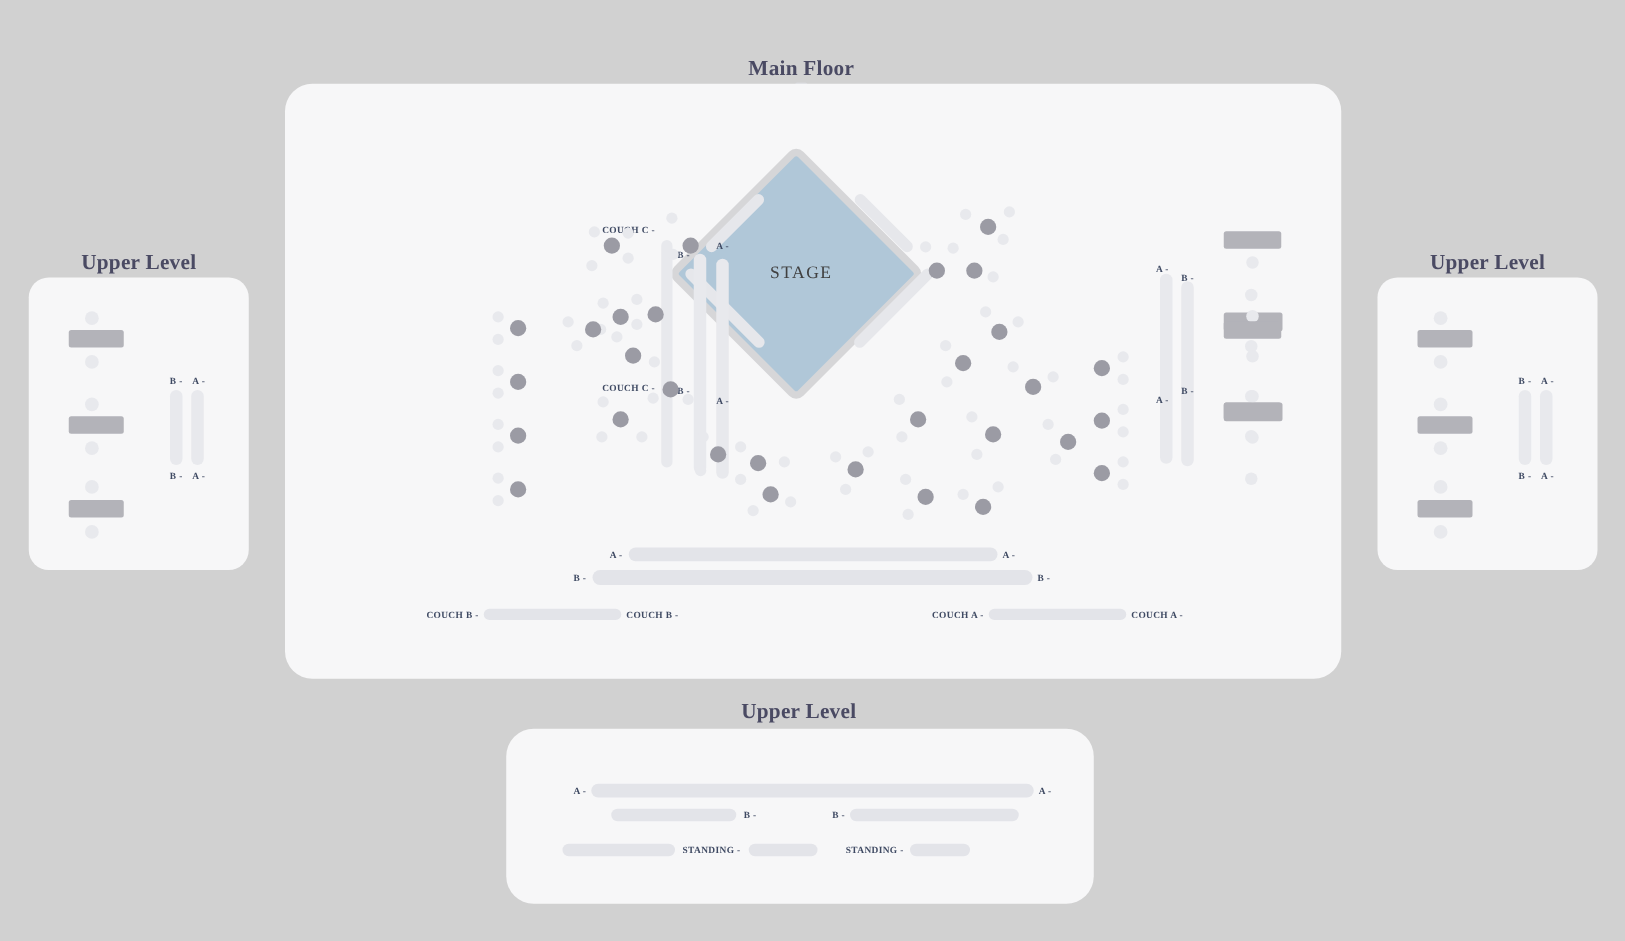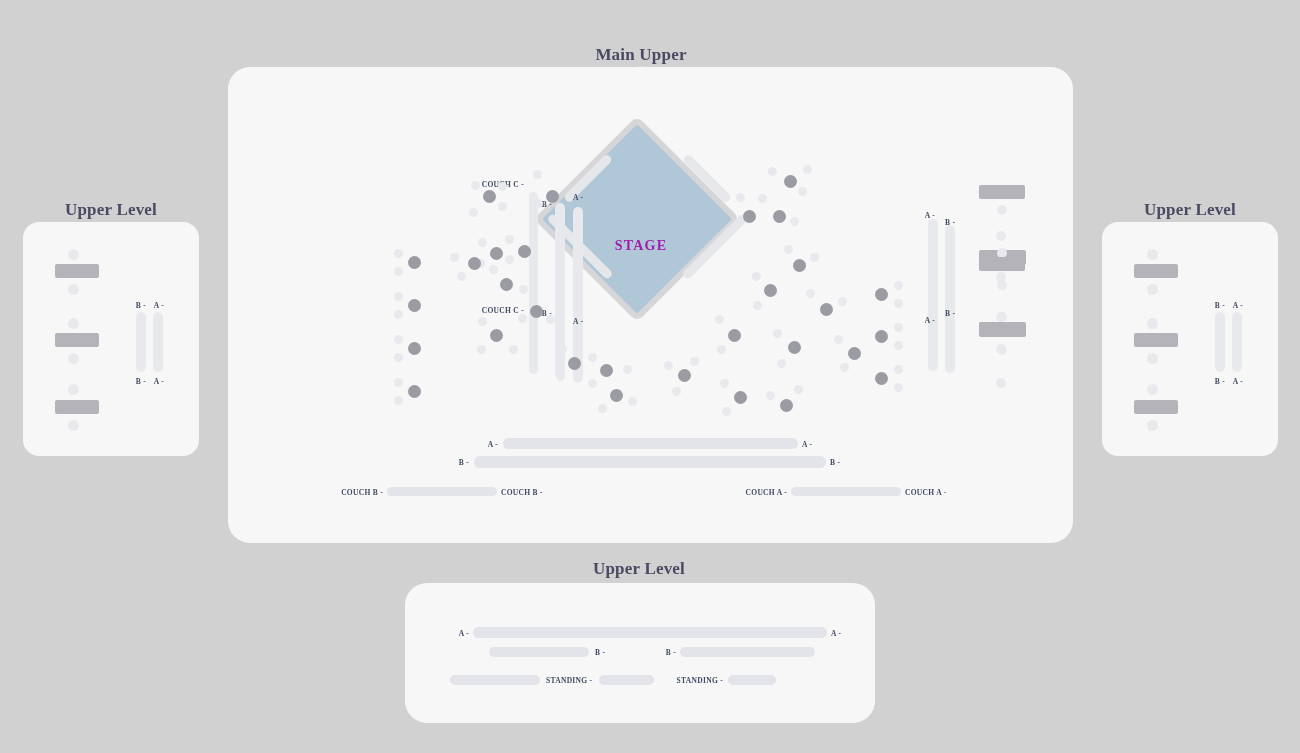--- a/index.html
+++ b/index.html
@@ -50,27 +50,26 @@
     position: absolute;
     background: #b0c7d8;
     border: 6px solid #d6d6d8;
     box-sizing: border-box;
     transform: rotate(45deg);
     border-radius: 8px;
   }
   .stage-label {
     position: absolute;
     font-family: "Liberation Serif", serif;
-    font-weight: bold;
+    font-weight: normal;
     font-size: 14px;
     letter-spacing: 1.2px;
-    color: #a21caf;
+    color: #404040;
     transform: translate(-50%, -50%);
     white-space: nowrap;
-    margin-top: 27px;
   }
 
   
   .rail {
     position: absolute;
     background: #e6e7eb;
     border-radius: 10px;
   }
   .vbar {
     position: absolute;
@@ -110,21 +109,21 @@
   }
   .row-label.r { transform: translate(-100%, -50%); }
   .row-label.l { transform: translate(0, -50%); }
   .row-label.c { transform: translate(-50%, -50%); }
 </style>
 </head>
 <body>
 
 <div id="map-root">
 
-  <div class="section-title" style="left:641px; top:45px;">Main Upper</div>
+  <div class="section-title" style="left:641px; top:45px;">Main Floor</div>
 
   <div class="stage-stem" style="left:636px; top:66px; width:10px; height:86px;"></div>
 
   <div class="panel" style="left:228px; top:67px; width:845px; height:476px;">
 
     <div class="stage-diamond" style="left:336px; top:79px; width:146px; height:146px;"></div>
     <div class="stage-label" style="left:413px; top:152px;">STAGE</div>
 
     <div class="rail" style="left:329px; top:107px; width:62px; height:9px; transform:rotate(-45deg);"></div>
     <div class="rail" style="left:448px; top:107px; width:62px; height:9px; transform:rotate(45deg);"></div>

